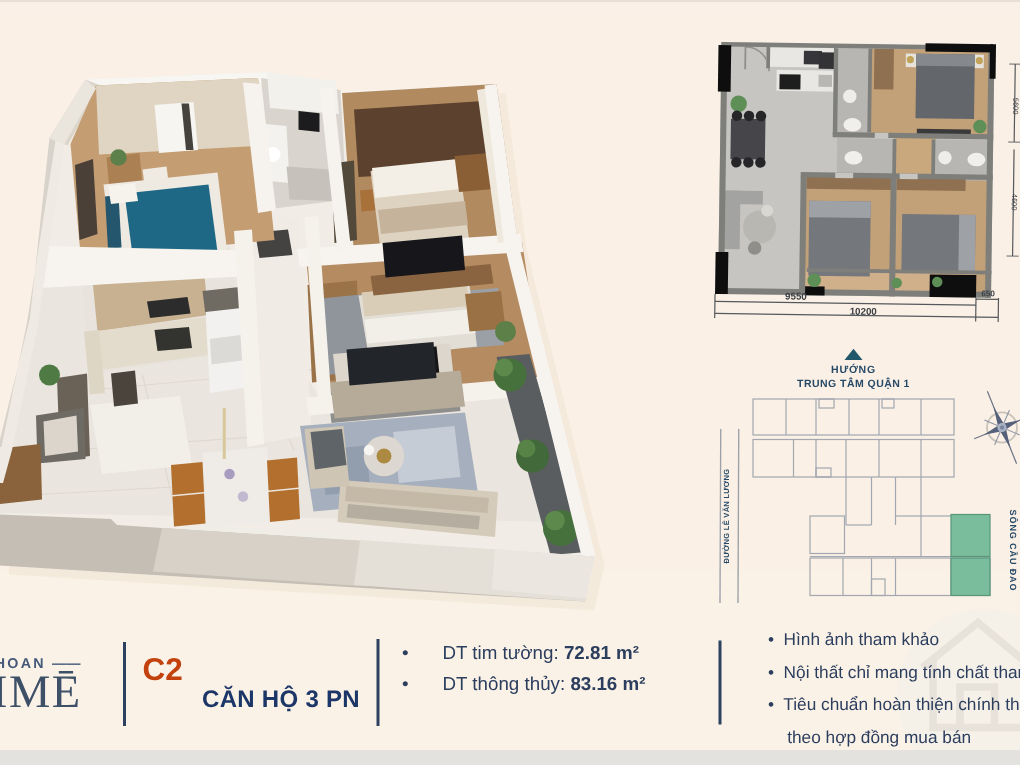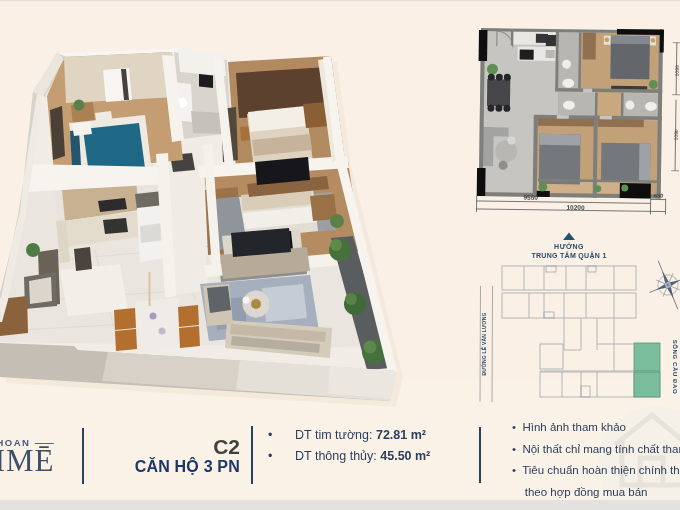--- a/index.html
+++ b/index.html
@@ -443,28 +443,28 @@
 </svg>
 
 <div class="abs" style="left:0;top:500px;width:680px;height:10px;background:#e4e2de"></div>
 
 <div class="abs" style="left:-16px;top:437px;width:90px;color:#45597a;font-size:9.5px;font-weight:bold;letter-spacing:1.5px;white-space:nowrap;">H HOAN <span style="letter-spacing:0">——</span></div>
 
 <div class="abs" style="left:-27px;top:443px;width:100px;color:#3d5068;font-family:'Liberation Serif',serif;font-size:31px;letter-spacing:1px;white-space:nowrap;">RIMĒ</div>
 
 <div class="abs" style="left:82px;top:428px;width:2px;height:56px;background:#2d4260"></div>
 
-<div class="abs" style="left:95px;top:436px;width:145px;text-align:right;color:#404040;font-size:21px;font-weight:bold;line-height:21px;">C2</div>
+<div class="abs" style="left:95px;top:436px;width:145px;text-align:left;color:#c2410c;font-size:21px;font-weight:bold;line-height:21px;">C2</div>
 <div class="abs" style="left:95px;top:458px;width:145px;text-align:right;color:#1c3767;font-size:16px;font-weight:bold;letter-spacing:0.2px;">CĂN HỘ 3 PN</div>
 
 <div class="abs" style="left:251px;top:426px;width:2px;height:58px;background:#2d4260"></div>
 
 <div class="abs" style="left:268px;top:425px;width:215px;color:#2c3e5e;font-size:12.5px;line-height:20.5px;">
   <div><span style="display:inline-block;width:27px;">•</span>DT tim tường: <b>72.81 m²</b></div>
-  <div><span style="display:inline-block;width:27px;">•</span>DT thông thủy: <b>45.50 m²</b></div>
+  <div><span style="display:inline-block;width:27px;">•</span>DT thông thủy: <b>83.16 m²</b></div>
 </div>
 
 <div class="abs" style="left:479px;top:427px;width:2px;height:56px;background:#2d4260"></div>
 
 <div class="abs" style="left:512px;top:417px;width:185px;color:#2c3e5e;font-size:11.5px;line-height:21.5px;">
   <div>•&nbsp; Hình ảnh tham khảo</div>
   <div>•&nbsp; Nội thất chỉ mang tính chất tham</div>
   <div>•&nbsp; Tiêu chuẩn hoàn thiện chính thứ</div>
   <div>&nbsp;&nbsp;&nbsp; theo hợp đồng mua bán</div>
 </div>

